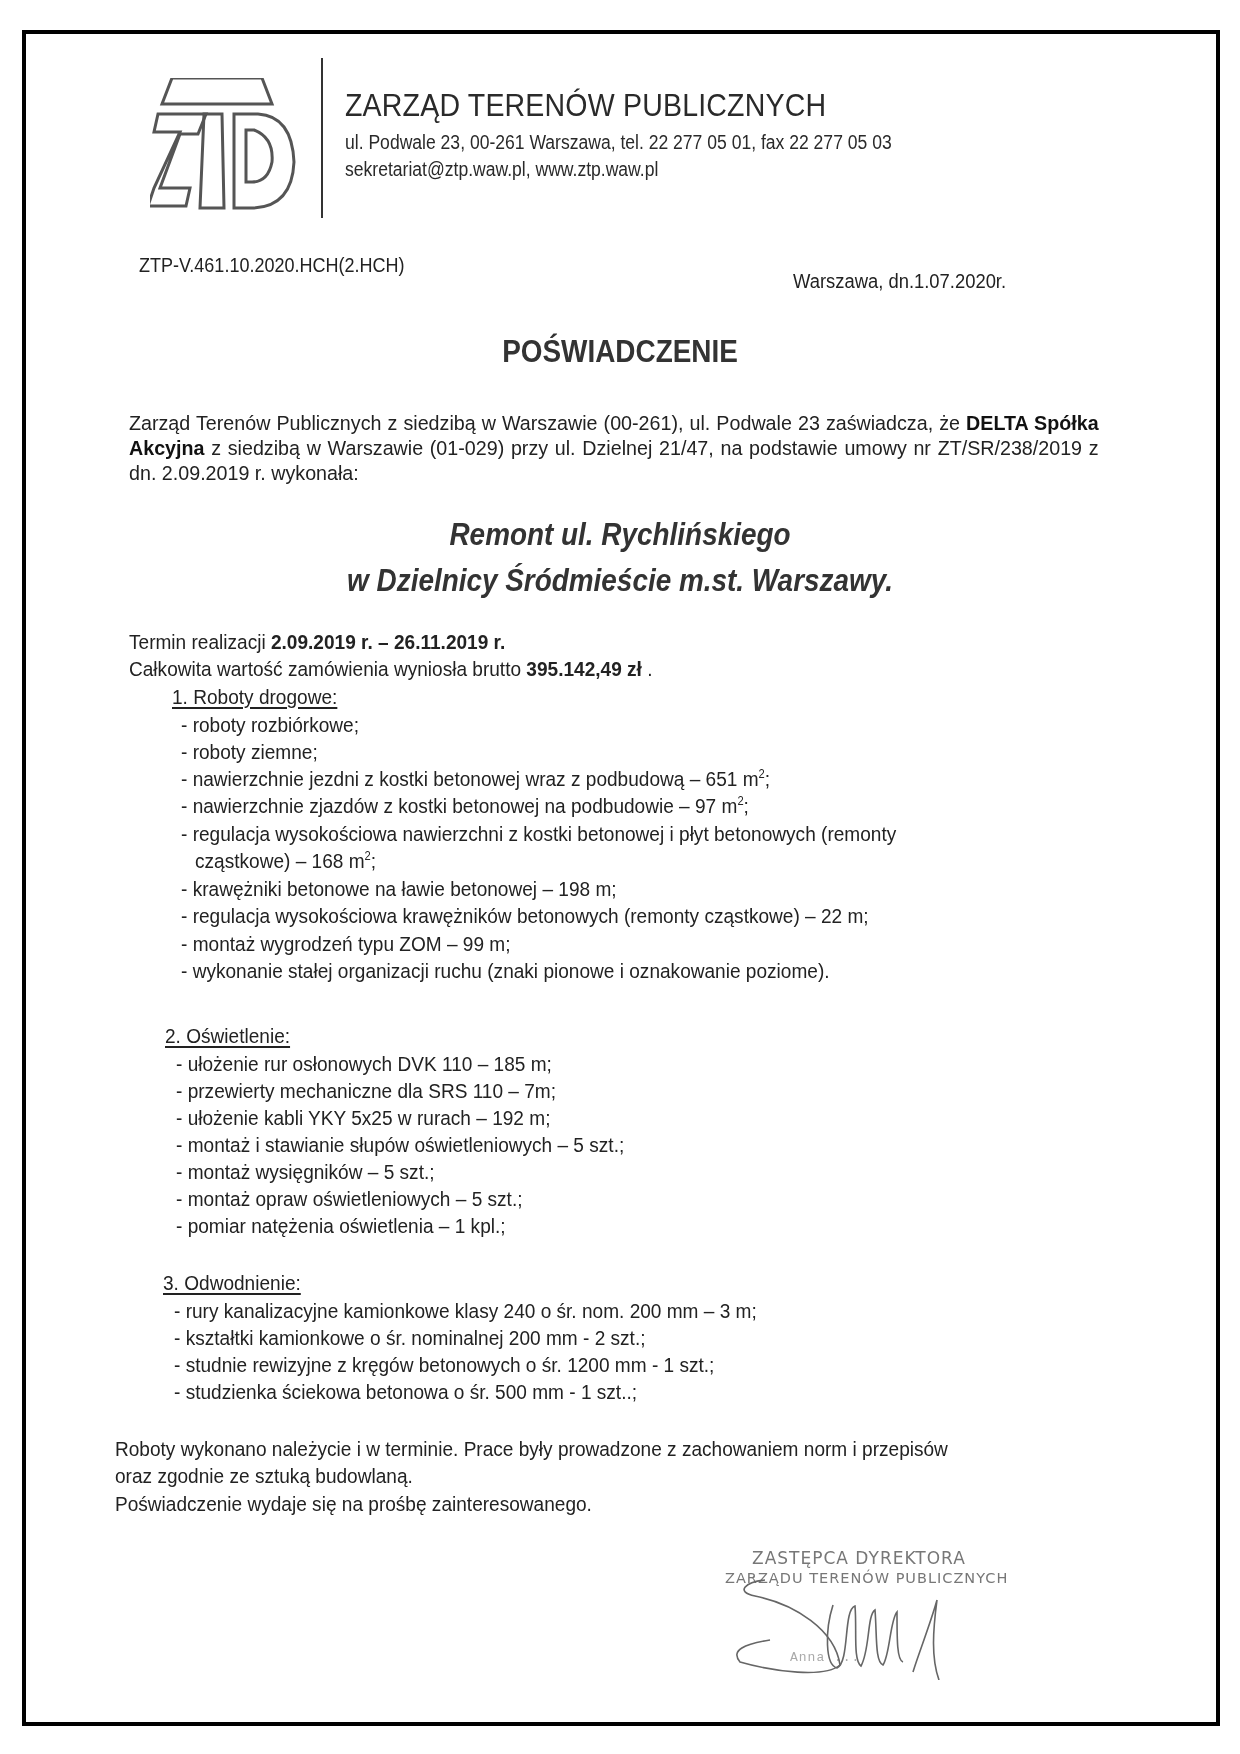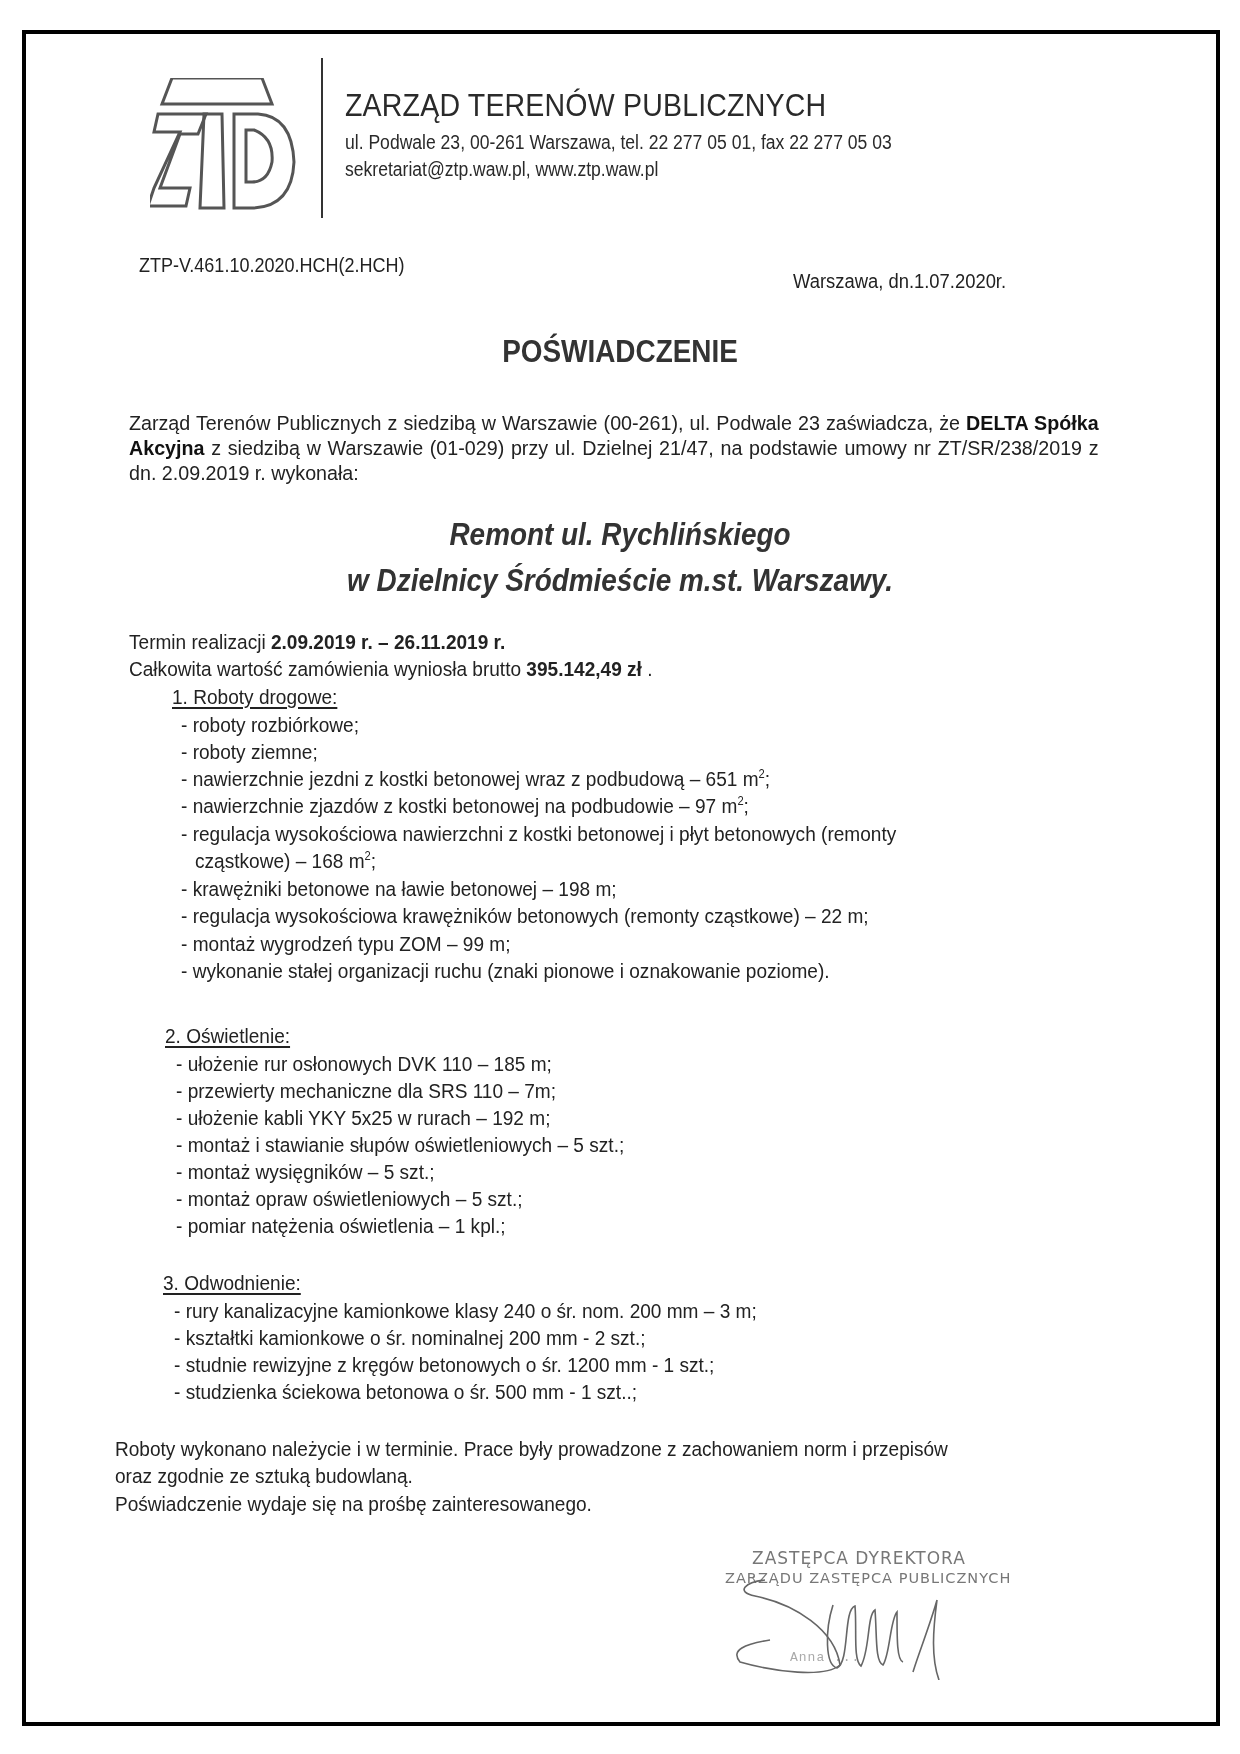--- a/index.html
+++ b/index.html
@@ -108,21 +108,21 @@
     <div class="line" style="left: 174px; top: 1326px;"><span>- kształtki kamionkowe o śr. nominalnej 200 mm - 2 szt.;</span></div>
     <div class="line" style="left: 174px; top: 1353px;"><span>- studnie rewizyjne z kręgów betonowych o śr. 1200 mm - 1 szt.;</span></div>
     <div class="line" style="left: 174px; top: 1380px;"><span>- studzienka ściekowa betonowa o śr. 500 mm - 1 szt..;</span></div>
   </div>
 
 <div class="line" style="left:115px; top:1437px;">Roboty wykonano należycie i w terminie. Prace były prowadzone z zachowaniem norm i przepisów</div>
 <div class="line" style="left:115px; top:1464px;">oraz zgodnie ze sztuką budowlaną.</div>
 <div class="line" style="left:115px; top:1492px;">Poświadczenie wydaje się na prośbę zainteresowanego.</div>
 
 <div class="stamp s1">ZASTĘPCA DYREKTORA</div>
-<div class="stamp s2">ZARZĄDU ZASTĘPCA PUBLICZNYCH</div>
+<div class="stamp s2">ZARZĄDU TERENÓW PUBLICZNYCH</div>
 <div class="stamp s3">Anna ...</div>
 
 <svg class="signature" viewBox="0 0 300 110">
   <g fill="none" stroke="#666" stroke-width="1.6">
     <path d="M40 10 C20 12 10 22 30 26 C70 34 110 60 115 95 C100 108 50 102 15 92 C5 80 20 74 45 70"></path>
     <path d="M108 35 C100 60 100 95 112 98 C125 92 118 40 130 36 C132 60 128 90 136 96 C145 80 142 45 150 40 C152 65 150 92 158 95 C165 85 165 50 172 42 C172 70 172 90 178 92"></path>
     <path d="M212 30 C205 55 192 88 188 102 M212 30 C208 60 206 88 214 110"></path>
   </g>
 </svg>
 

